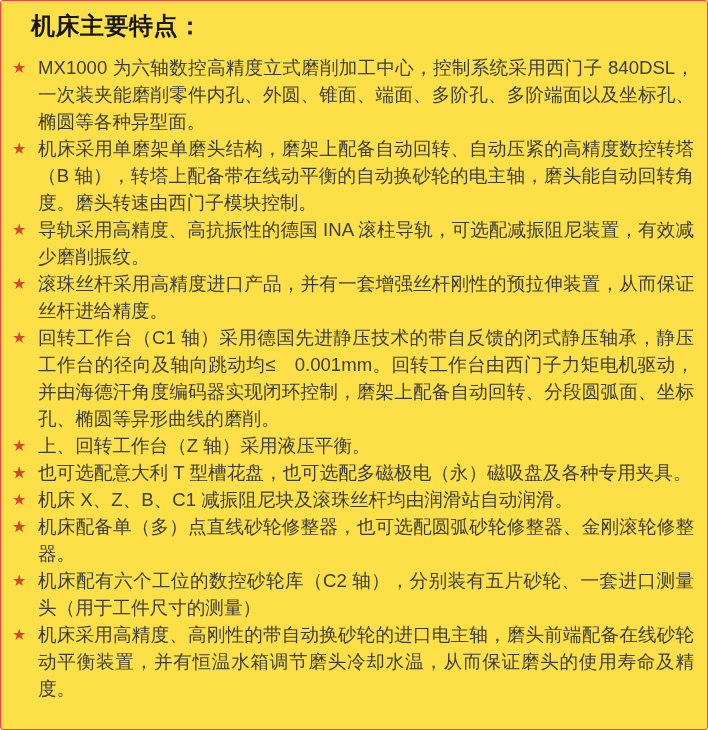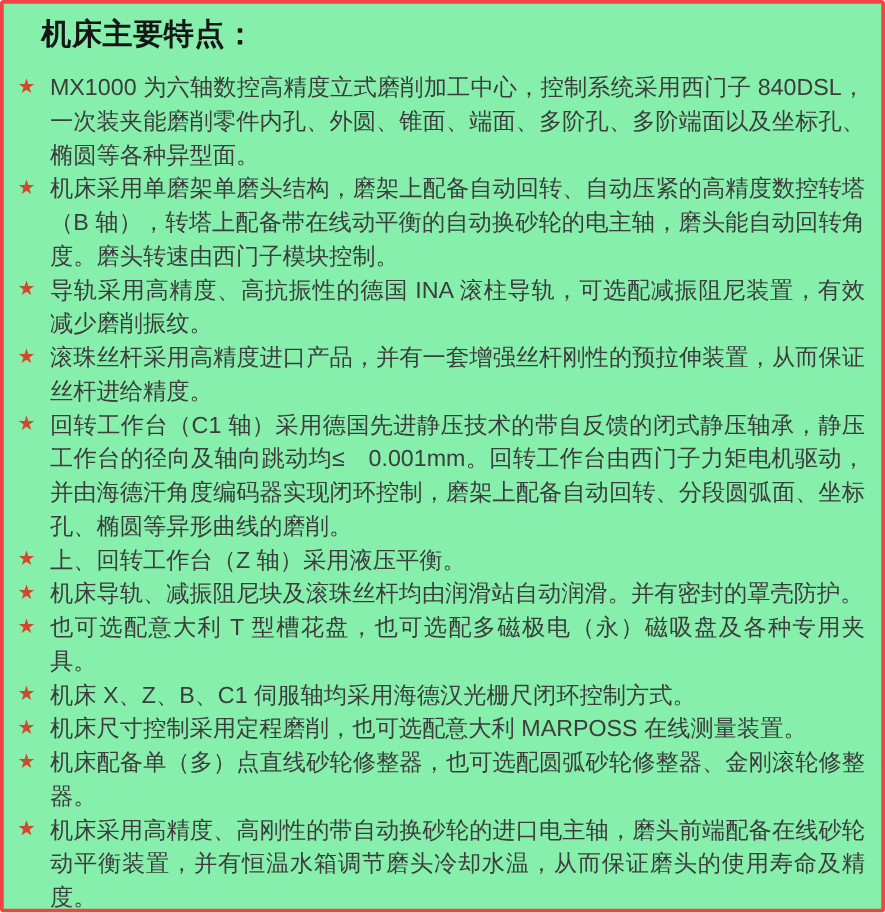--- a/index.html
+++ b/index.html
@@ -6,22 +6,22 @@
     margin: 0;
     padding: 0;
     background: #ffffff;
     font-family: "Liberation Sans", "DejaVu Sans", sans-serif;
   }
   .page {
     position: relative;
     width: 708px;
     height: 730px;
     box-sizing: border-box;
-    background: #86efac;
-    border: 3px solid #ef4444;
+    background: #fde047;
+    border: 1px solid #ef4444;
     border-radius: 3px;
     padding: 8px 13px 12px 10px;
     overflow: hidden;
   }
   .page-title {
     margin: 2px 0 13px 20px;
     font-size: 24px;
     line-height: 30px;
     font-weight: 700;
     color: #161616;
@@ -76,40 +76,39 @@
     <li class="feature-item">
       <span class="star">★</span>
       <span>回转工作台（C1 轴）采用德国先进静压技术的带自反馈的闭式静压轴承，静压工作台的径向及轴向跳动均≤　0.001mm。回转工作台由西门子力矩电机驱动，并由海德汗角度编码器实现闭环控制，磨架上配备自动回转、分段圆弧面、坐标孔、椭圆等异形曲线的磨削。</span>
     </li>
     <li class="feature-item">
       <span class="star">★</span>
       <span>上、回转工作台（Z 轴）采用液压平衡。</span>
     </li>
     <li class="feature-item">
       <span class="star">★</span>
-      <span>机床导轨、减振阻尼块及滚珠丝杆均由润滑站自动润滑。并有密封的罩壳防护。</span>
     </li>
     <li class="feature-item">
       <span class="star">★</span>
       <span>也可选配意大利 T 型槽花盘，也可选配多磁极电（永）磁吸盘及各种专用夹具。</span>
     </li>
     <li class="feature-item">
       <span class="star">★</span>
-      <span>机床 X、Z、B、C1 伺服轴均采用海德汉光栅尺闭环控制方式。</span>
+      <span>机床 X、Z、B、C1 减振阻尼块及滚珠丝杆均由润滑站自动润滑。</span>
     </li>
     <li class="feature-item">
       <span class="star">★</span>
-      <span>机床尺寸控制采用定程磨削，也可选配意大利 MARPOSS 在线测量装置。</span>
     </li>
     <li class="feature-item">
       <span class="star">★</span>
       <span>机床配备单（多）点直线砂轮修整器，也可选配圆弧砂轮修整器、金刚滚轮修整器。</span>
     </li>
     <li class="feature-item">
       <span class="star">★</span>
+      <span>机床配有六个工位的数控砂轮库（C2 轴），分别装有五片砂轮、一套进口测量头（用于工件尺寸的测量）</span>
     </li>
     <li class="feature-item">
       <span class="star">★</span>
       <span>机床采用高精度、高刚性的带自动换砂轮的进口电主轴，磨头前端配备在线砂轮动平衡装置，并有恒温水箱调节磨头冷却水温，从而保证磨头的使用寿命及精度。</span>
     </li>
 
   </ul>
 </div>
 
 </body></html>

